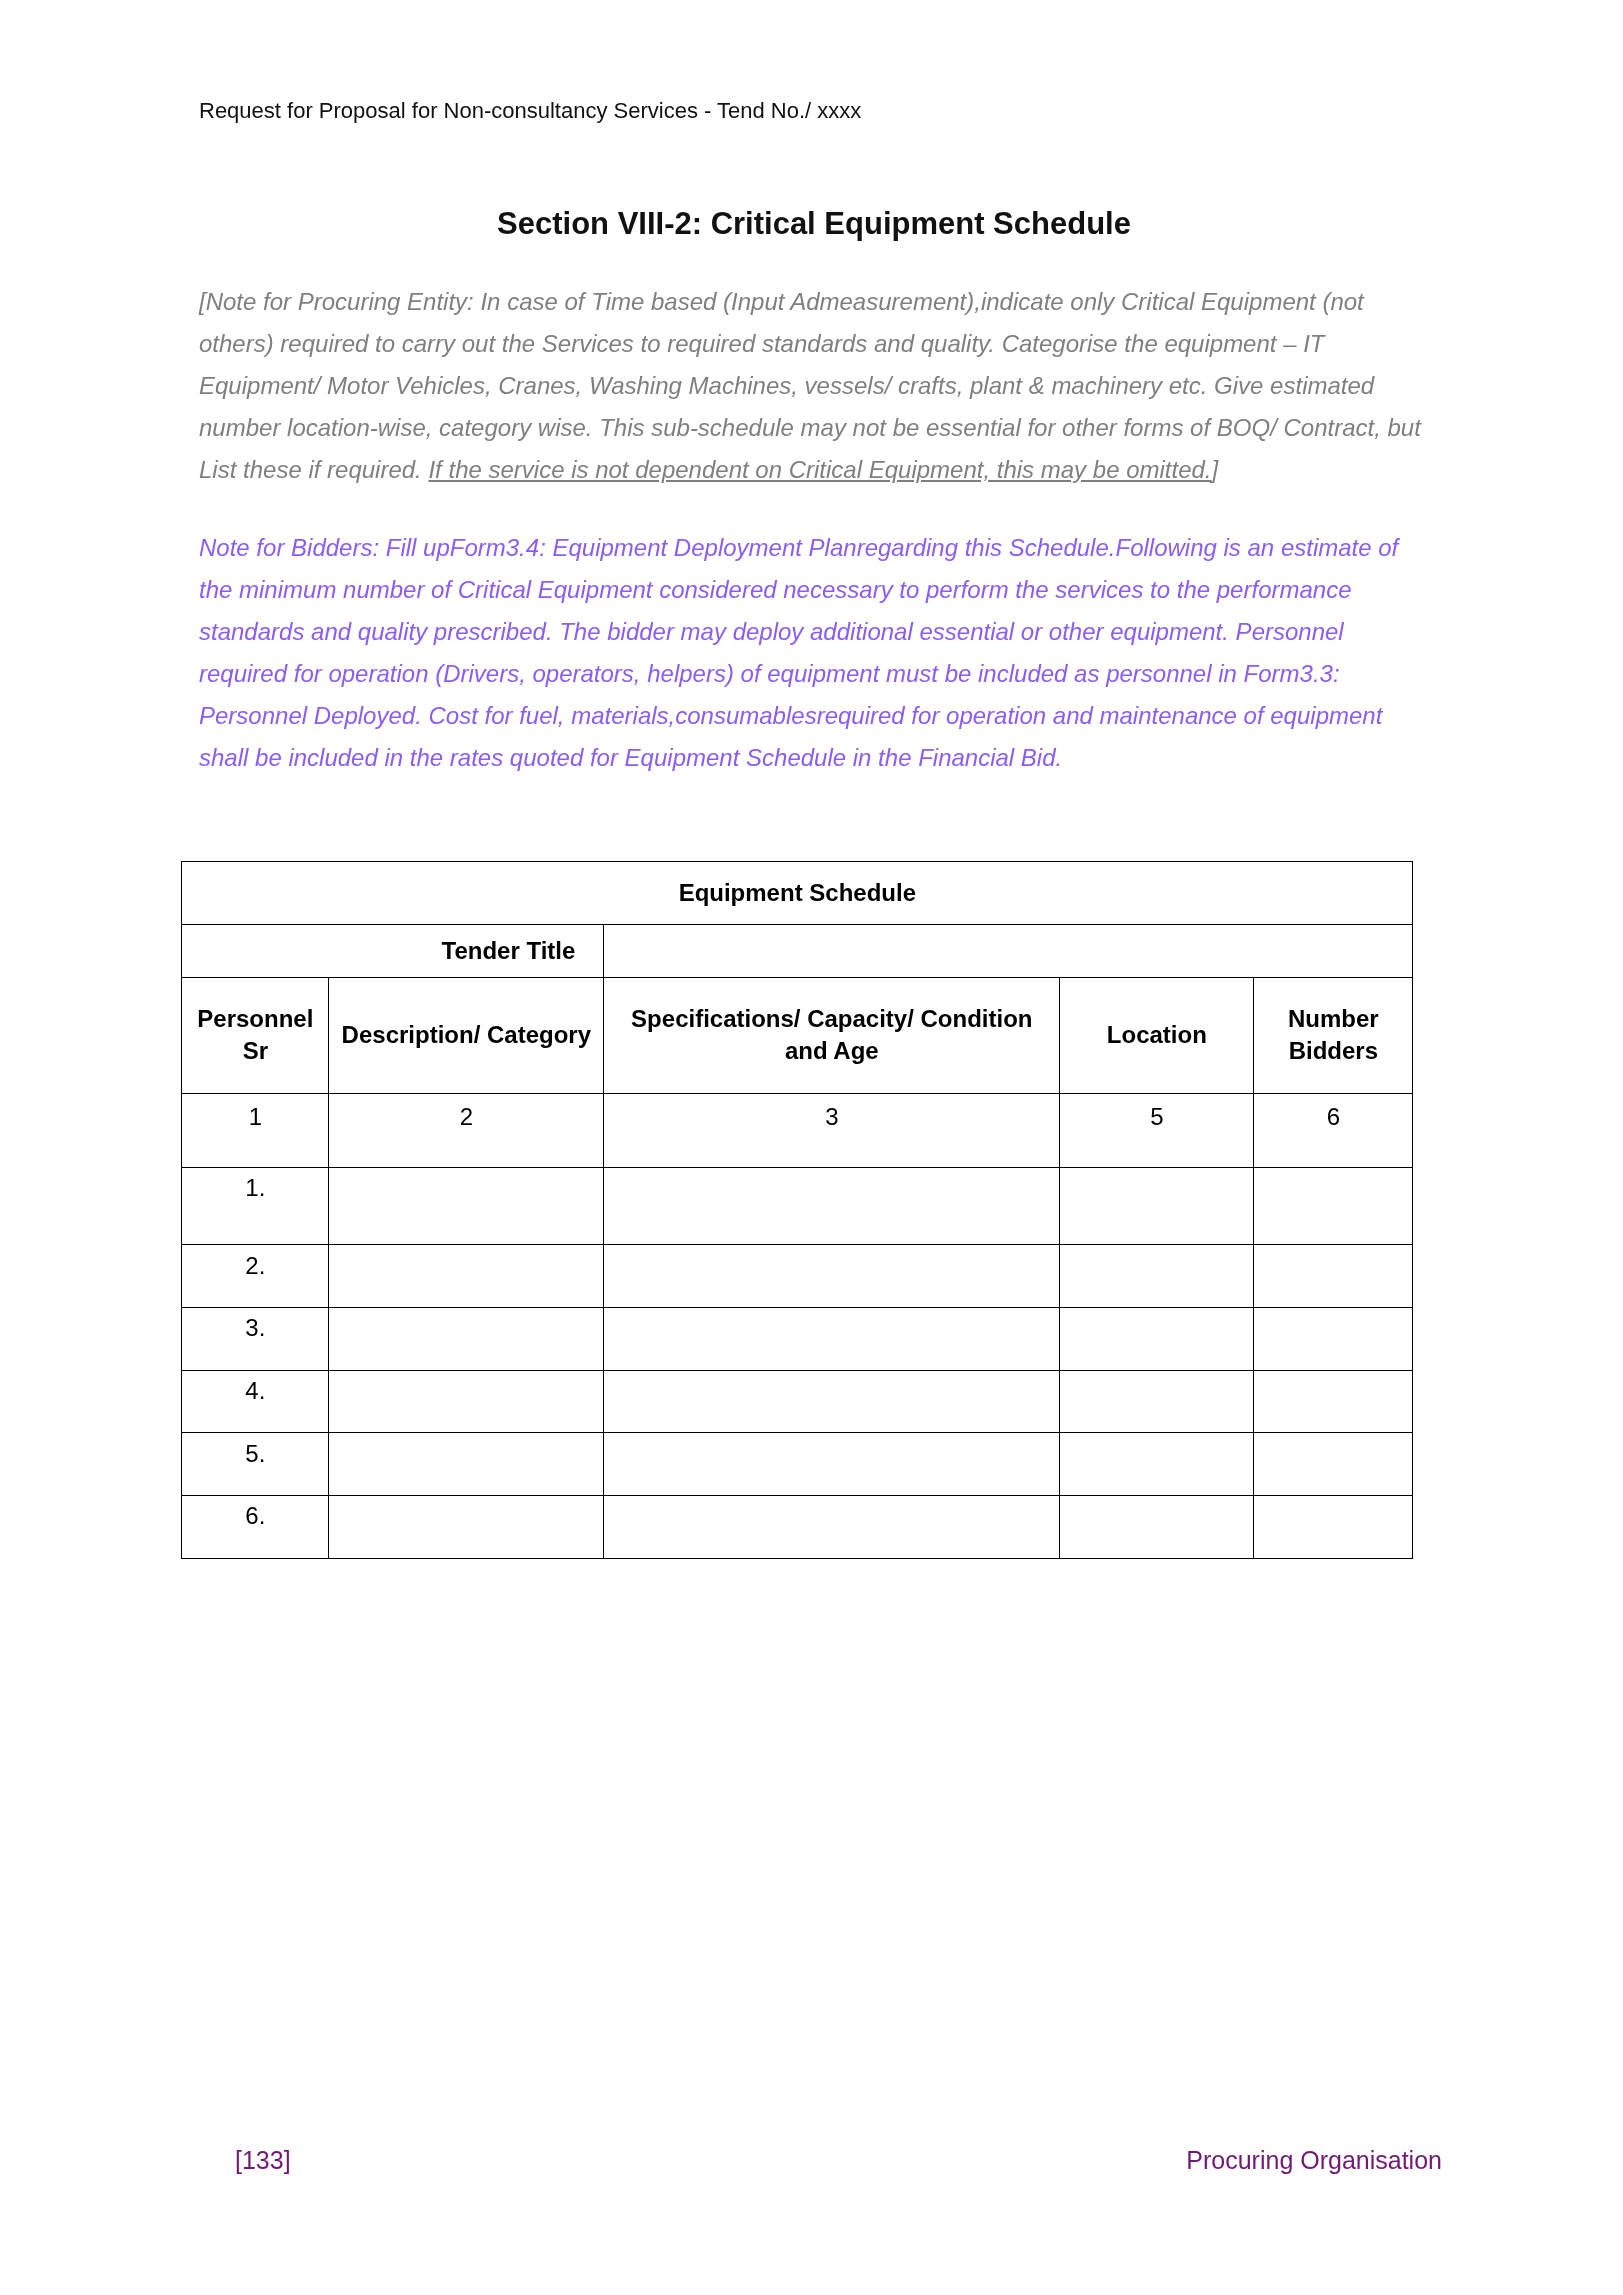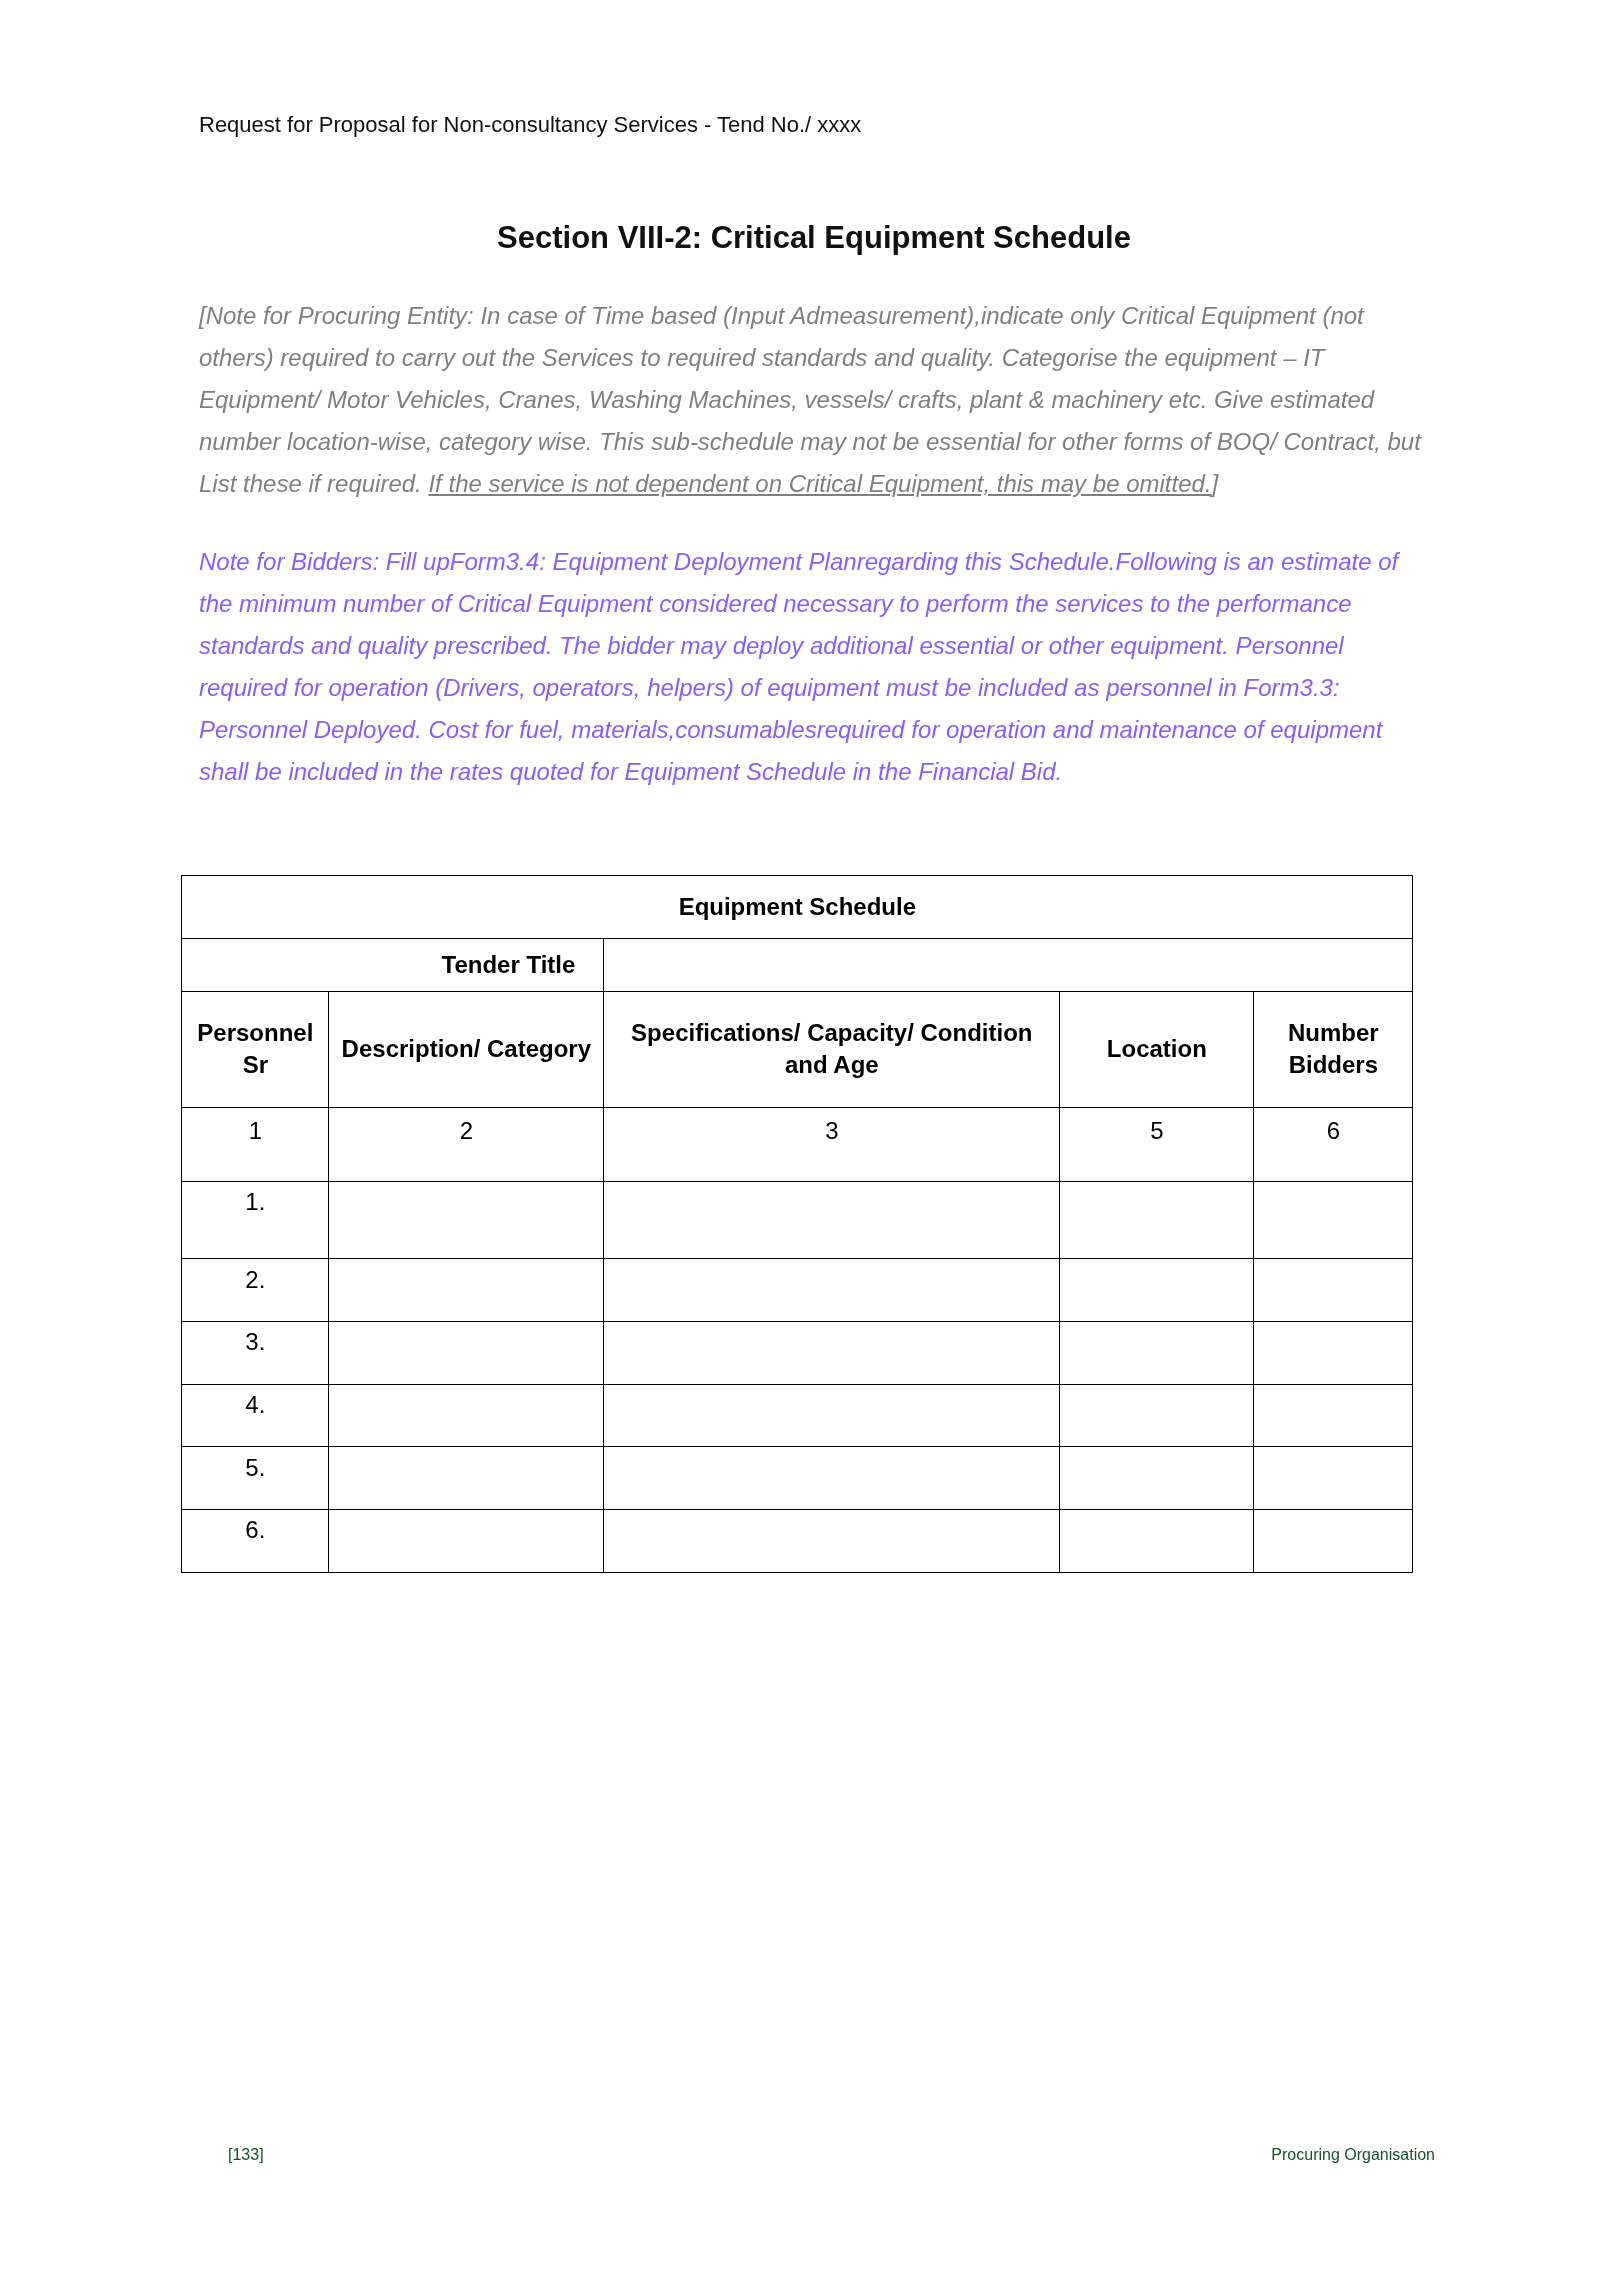--- a/index.html
+++ b/index.html
@@ -8,21 +8,21 @@
     width: 1623px;
     height: 2295px;
     background: #ffffff;
     font-family: "Liberation Sans", sans-serif;
     color: #000000;
     overflow: hidden;
   }
   .content {
     position: absolute;
     left: 199px;
-    top: 112px;
+    top: 98px;
     width: 1230px;
   }
   .running-header {
     font-size: 22px;
     color: #111111;
   }
   .title {
     font-size: 31px;
     font-weight: 700;
     text-align: center;
@@ -99,27 +99,27 @@
   .t-row td { height: 50px; }
   .t-row.first td { height: 65px; }
   .t-row .sr {
     text-align: center;
     font-size: 24px;
     vertical-align: top;
     padding-top: 6.5px;
   }
   .footer {
     position: absolute;
-    left: 205px;
+    left: 212px;
     top: 2146px;
     width: 1230px;
     display: flex;
     justify-content: space-between;
-    font-size: 16px;
-    color: #14532d;
+    font-size: 25px;
+    color: #701a75;
   }
   .footer .page-num { padding-left: 23px; }
 </style>
 </head>
 <body>
 
 <div class="page">
   <div class="content">
 
     <div class="running-header">Request for Proposal for Non-consultancy Services - Tend No./ xxxx</div>

